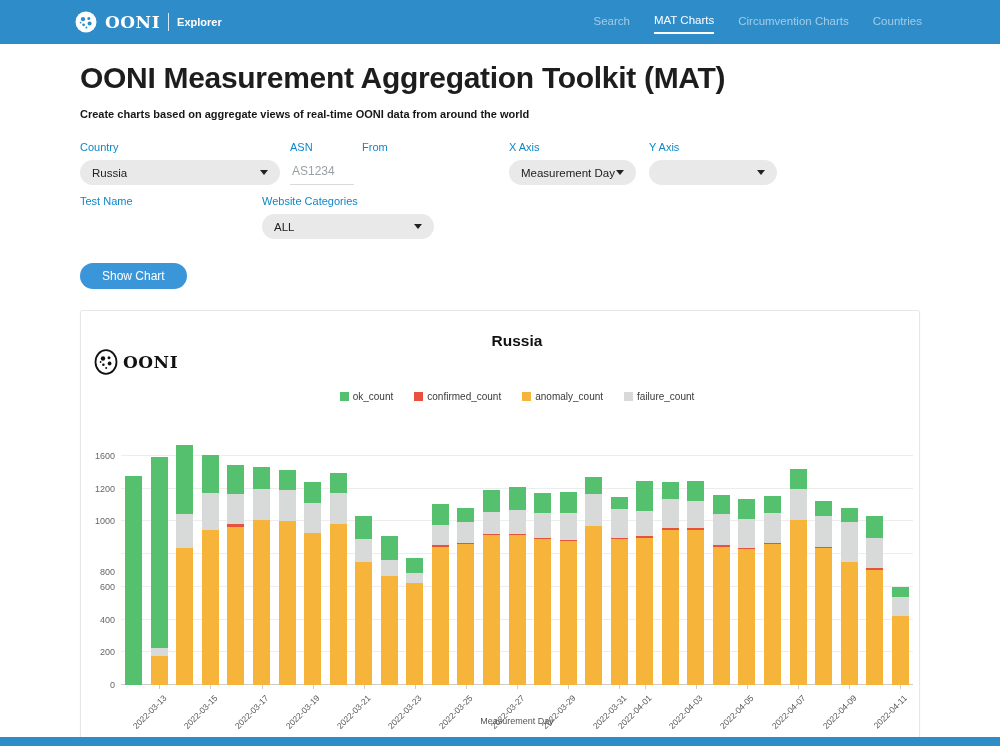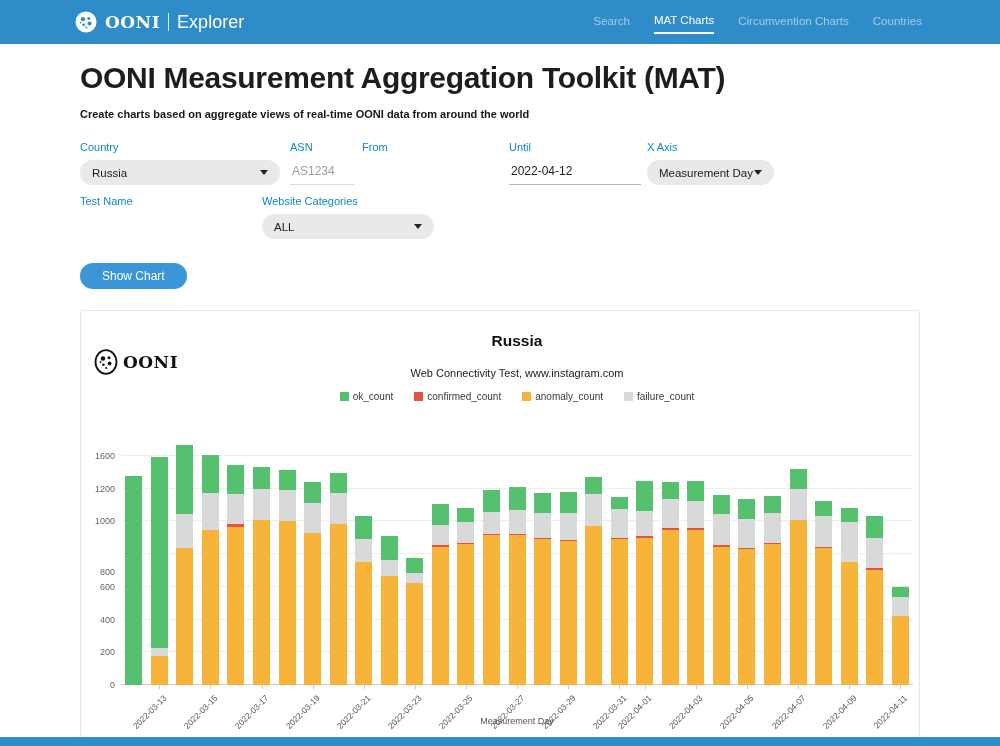--- a/index.html
+++ b/index.html
@@ -6,21 +6,21 @@
   html,body { width:1000px; height:746px; overflow:hidden; background:#fff;
     font-family:"Liberation Sans", sans-serif; }
 
   
   .topbar { position:relative; height:44px; background:#2e8cc9; display:flex;
     align-items:center; justify-content:space-between; padding:0 78px 0 75px; }
   .brand { display:flex; align-items:center; color:#fff; }
   .brand .word { font-family:"DejaVu Serif", serif; font-weight:bold; font-size:17px;
     letter-spacing:0.5px; margin-left:8px; }
   .brand .sep { width:1px; height:18px; background:rgba(255,255,255,0.8); margin:0 8px; }
-  .brand .sub { font-size:18px; font-weight:400; color:#fff; }
+  .brand .sub { font-size:11px; font-weight:700; color:#fff; }
   .nav { display:flex; align-items:center; gap:24px; }
   .nav-item { font-size:11.5px; color:rgba(255,255,255,0.55); cursor:pointer;
     padding:4px 0 6px; }
   .nav-item.active { color:#fff; border-bottom:2px solid #fff; }
 
   
   .content { padding:0 80px; }
   .page-title { margin-top:17px; font-size:30px; font-weight:600; color:#1d1d1d;
     letter-spacing:-0.3px; }
   .page-sub { margin-top:13px; font-size:11px; font-weight:bold; color:#171717; }
@@ -121,28 +121,31 @@
           <span class="caret"></span>
         </div>
       </div>
       <div class="field" style="width:64px; margin-right:8px;">
         <label>ASN</label>
         <input class="uline light" placeholder="AS1234" style="">
       </div>
       <div class="field" style="width:132px; margin-right:15px;">
         <label>From</label>
       </div>
-      <div class="field" style="width:132px; margin-right:6px;">
-        <label>Until</label>
-        <input class="uline" value="2022-04-12" style="">
-      </div>
       <div class="field" style="width:127px; margin-right:13px;">
         <label>X Axis</label>
         <div class="pill">
           <span class="val">Measurement Day</span>
+          <span class="caret"></span>
+        </div>
+      </div>
+      <div class="field" style="width:128px;">
+        <label>Y Axis</label>
+        <div class="pill">
+          <span class="val"></span>
           <span class="caret"></span>
         </div>
       </div>
     </div>
     <div class="frow">
       <div class="field" style="width:172px; margin-right:10px;">
         <label>Test Name</label>
       </div>
       <div class="field" style="width:172px;">
         <label>Website Categories</label>
@@ -167,21 +170,20 @@
         <circle cx="15.6" cy="14.5" r="1.9" fill="#111"></circle>
         <circle cx="9.4" cy="15.8" r="1.3" fill="#111"></circle>
         <circle cx="12.2" cy="19" r="1.0" fill="#111"></circle>
         <circle cx="6.6" cy="13" r="0.9" fill="#111"></circle>
       </svg>
     </span>
     <span class="word">OONI</span>
   </div>
 
   <div class="c-title">Russia</div>
-  <div class="c-sub">Web Connectivity Test, www.instagram.com</div>
   <div class="legend">
       <span class="legend-item">
         <span class="sw" style="background: rgb(85, 193, 110);"></span>
         <span class="lb">ok_count</span>
       </span>
       <span class="legend-item">
         <span class="sw" style="background: rgb(230, 82, 61);"></span>
         <span class="lb">confirmed_count</span>
       </span>
       <span class="legend-item">

